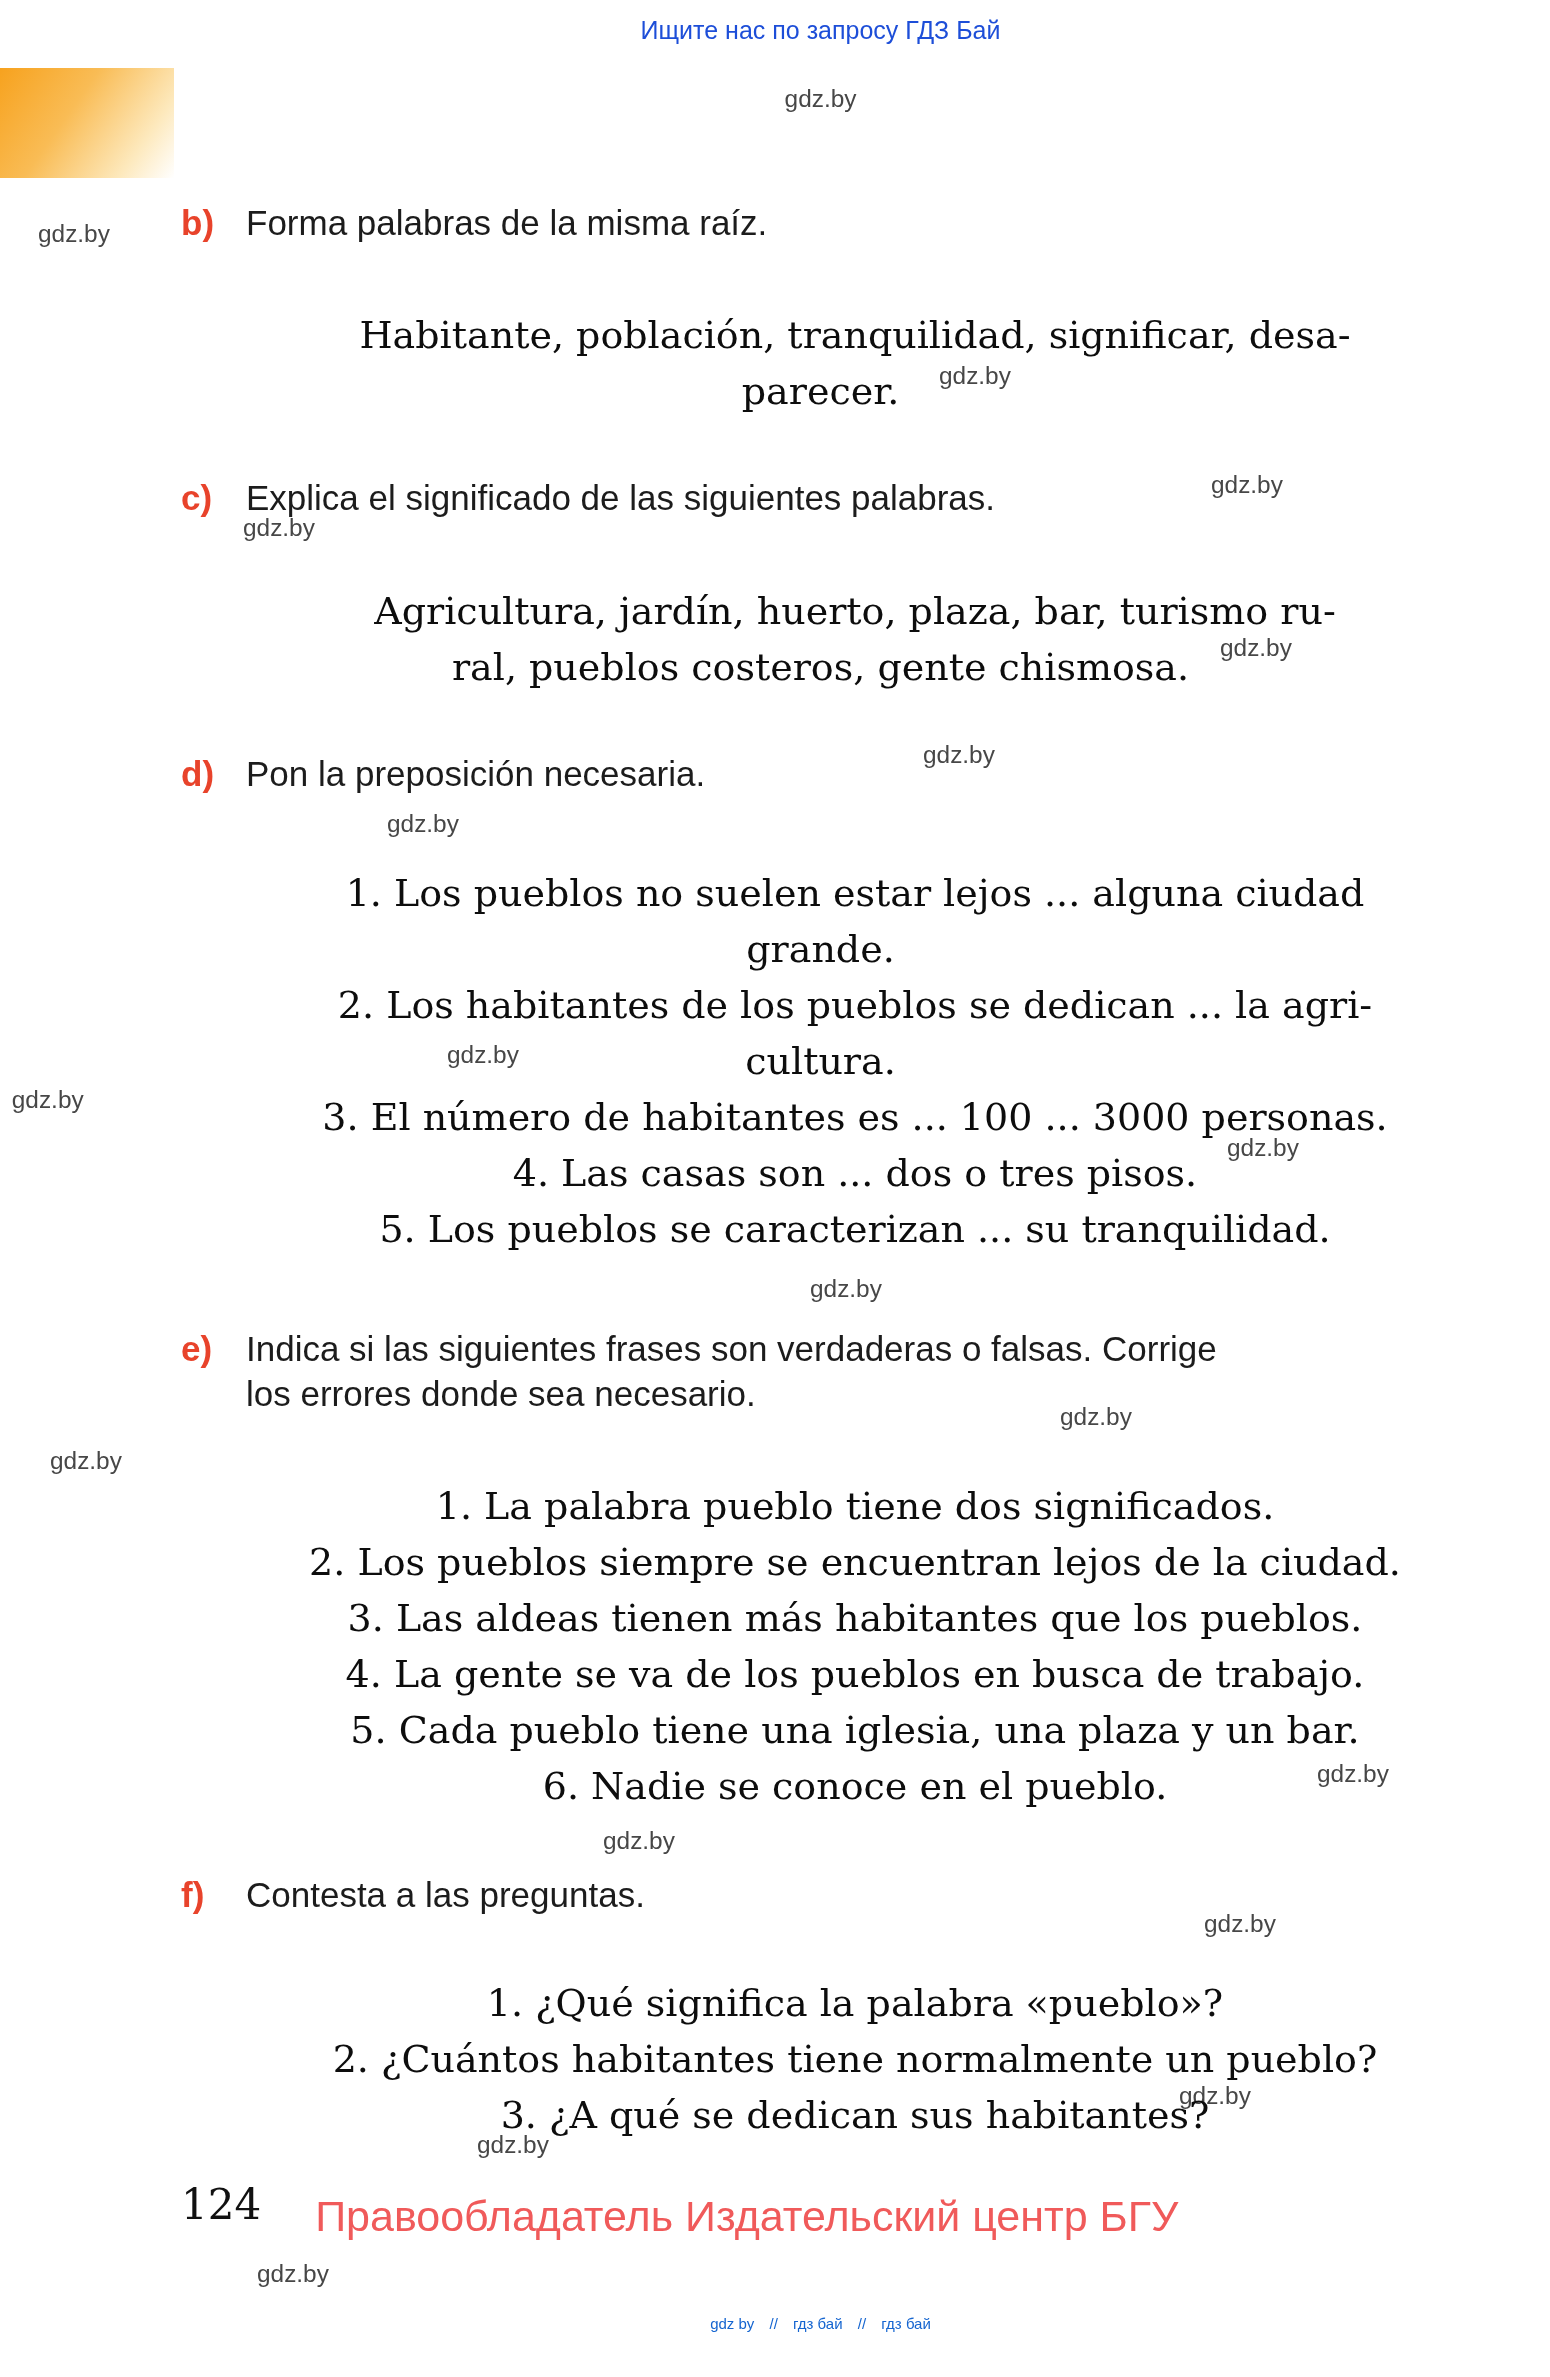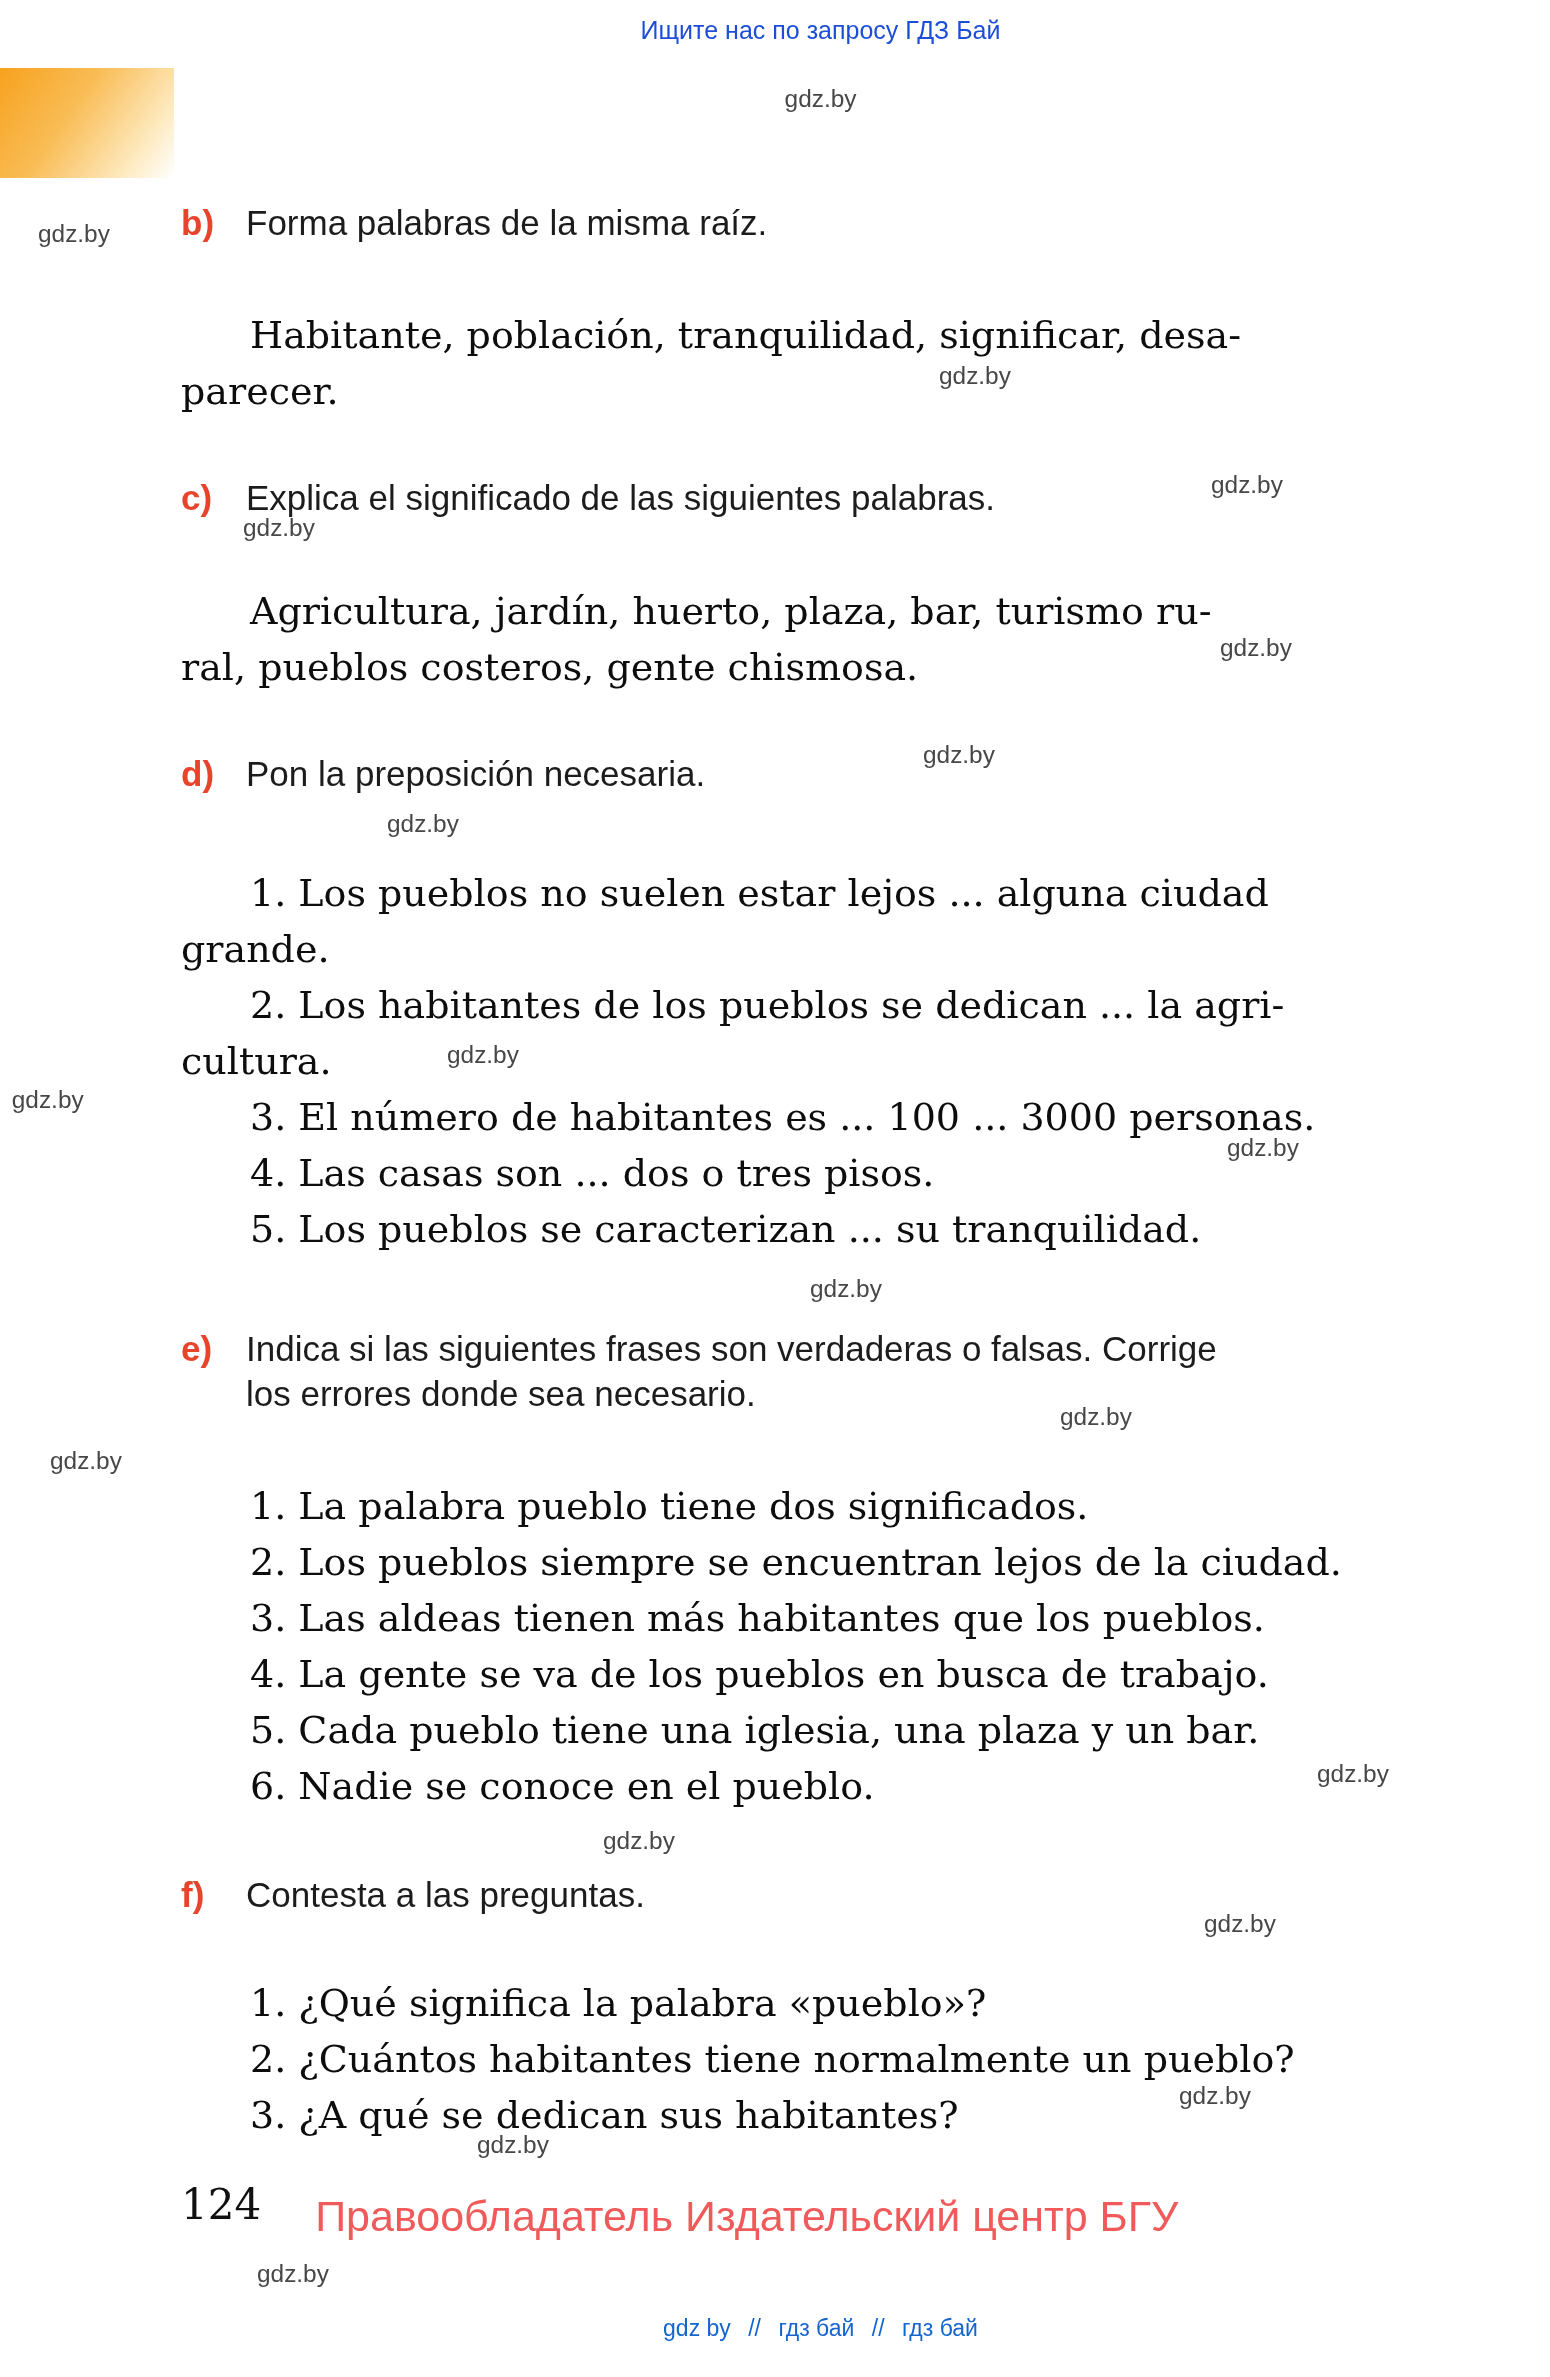--- a/index.html
+++ b/index.html
@@ -15,26 +15,26 @@
   .content{padding:16.3px 91px 0 181px;position:relative;}
   .promo{text-align:center;color:#1d4ed8;font-size:25px;}
   .wm-top{text-align:center;color:#474747;font-size:24.4px;margin-top:40px;}
   .wm{position:absolute;color:#474747;font-size:24.4px;white-space:nowrap;}
   .ex-row{display:flex;font-size:35px;line-height:45px;color:#1c1c1c;}
   .ex-label{flex:0 0 65px;font-weight:700;color:#e8432b;}
   .serif-block{
     font-family:"DejaVu Serif","Liberation Serif",serif;
     font-size:38px;line-height:56px;color:#0d0d0d;
   }
-  .line{white-space:nowrap;}
+  .line{white-space:nowrap;text-align:center;}
   .fl{padding-left:69px;}
   .footer-row{display:flex;align-items:center;margin-top:25px;}
   .page-num{font-family:"DejaVu Serif","Liberation Serif",serif;font-size:42px;color:#111;}
   .copyright{margin-left:54px;font-size:43px;color:#f05a5a;margin-top:24px;}
-  .links{text-align:center;margin-top:74px;font-size:23px;color:#1565d0;}
+  .links{text-align:center;margin-top:74px;font-size:15px;color:#1565d0;}
   .links .sep{margin:0 11px;}
   .mt-wm{margin-top:87px;}
 </style>
 </head>
 <body>
 
 <div class="corner"></div>
 
 <span class="wm" style="left:38px;top:220px">gdz.by</span>
 <span class="wm" style="left:939px;top:362px">gdz.by</span>

